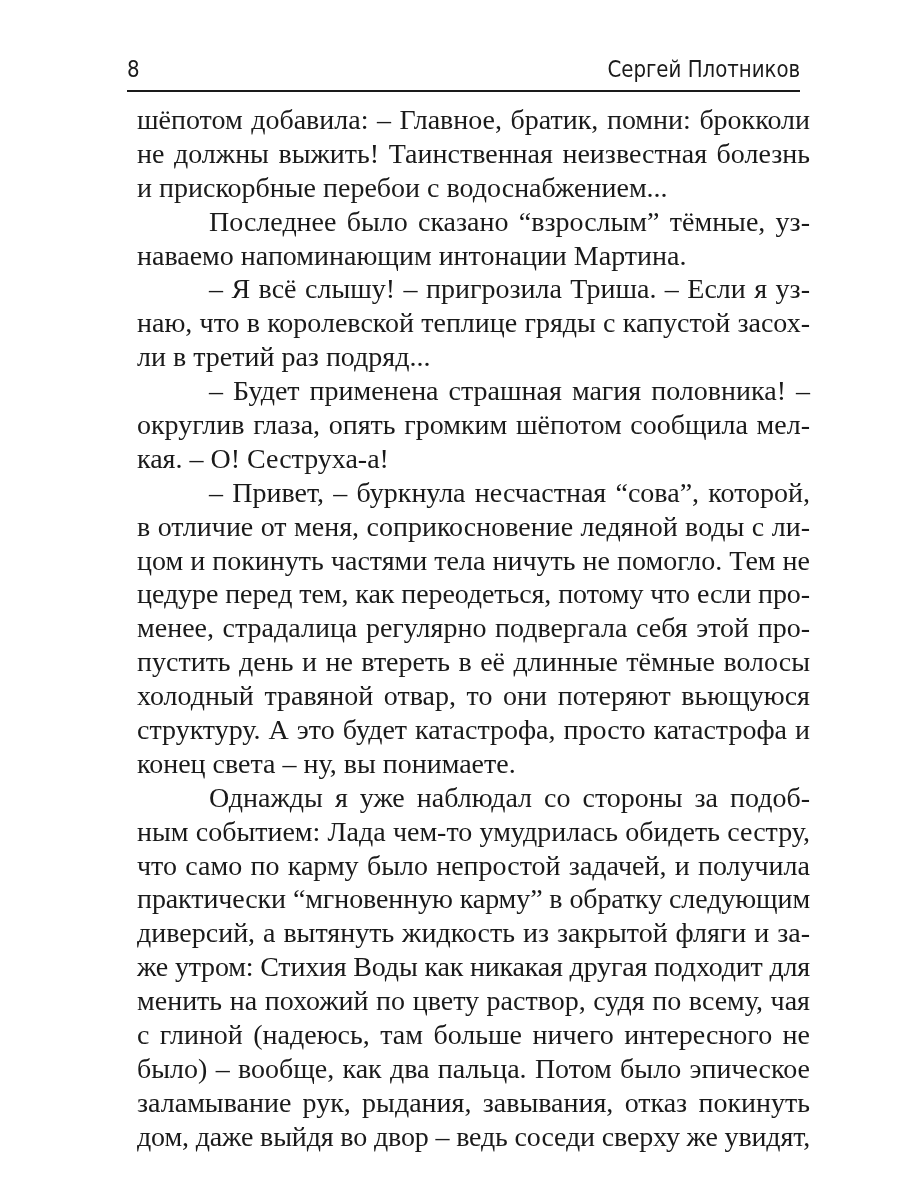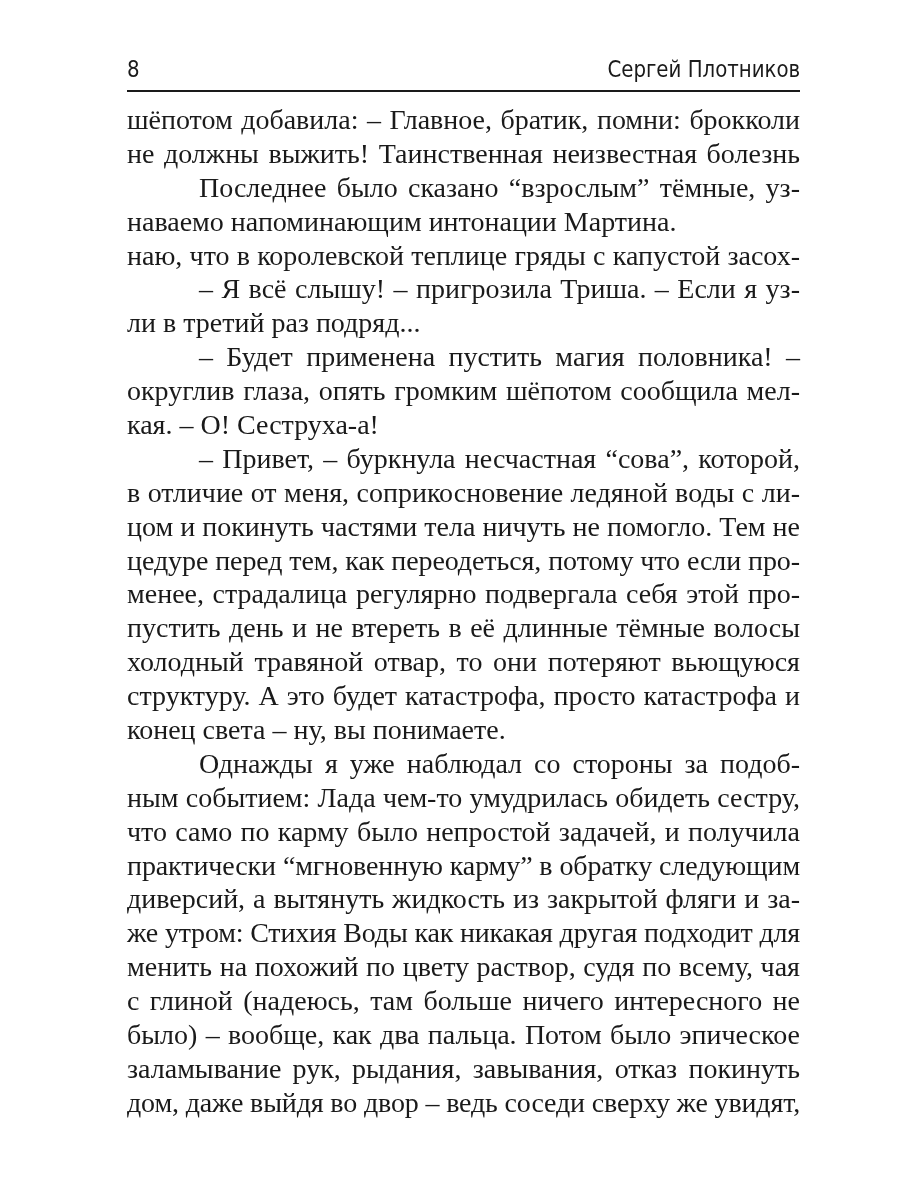--- a/index.html
+++ b/index.html
@@ -42,21 +42,21 @@
       position: absolute;
       top: 90px;
       left: 0;
       width: 673px;
       height: 2px;
       background: #1a1a1a;
     }
     .text {
       position: absolute;
       top: 103px;
-      left: 0;
+      left: 10px;
       width: 673px;
       font-family: "Liberation Serif", "DejaVu Serif", serif;
       font-size: 28px;
       line-height: 33.9px;
     }
     .line {
       display: block;
       white-space: nowrap;
       height: 33.9px;
       text-align: justify;
@@ -78,26 +78,27 @@
     <span class="folio">8</span>
   </div>
   <div class="author-wrap" style="position:absolute; top:56px; right:0; font-family:'DejaVu Sans', sans-serif; font-size:23px; transform:scaleX(0.86); transform-origin:right top; white-space:nowrap;">
     <span>Сергей Плотников</span>
   </div>
   <div class="rule"></div>
 
   <div class="text" id="body-text">
       <span class="line">шёпотом добавила: – Главное, братик, помни: брокколи</span>
       <span class="line">не должны выжить! Таинственная неизвестная болезнь</span>
+      <span class="line last">и прискорбные перебои с водоснабжением...</span>
       <span class="line indent">Последнее было сказано “взрослым” тёмные, уз-</span>
       <span class="line last">наваемо напоминающим интонации Мартина.</span>
+      <span class="line indent">– Я всё слышу! – пригрозила Триша. – Если я уз-</span>
       <span class="line">наю, что в королевской теплице гряды с капустой засох-</span>
-      <span class="line indent">– Я всё слышу! – пригрозила Триша. – Если я уз-</span>
       <span class="line last">ли в третий раз подряд...</span>
-      <span class="line indent">– Будет применена пустить магия половника! –</span>
+      <span class="line indent">– Будет применена страшная магия половника! –</span>
       <span class="line">округлив глаза, опять громким шёпотом сообщила мел-</span>
       <span class="line last">кая. – О! Сеструха-а!</span>
       <span class="line indent">– Привет, – буркнула несчастная “сова”, которой,</span>
       <span class="line">в отличие от меня, соприкосновение ледяной воды с ли-</span>
       <span class="line">цом и покинуть частями тела ничуть не помогло. Тем не</span>
       <span class="line" style="letter-spacing: -0.0815341px;">цедуре перед тем, как переодеться, потому что если про-</span>
       <span class="line">менее, страдалица регулярно подвергала себя этой про-</span>
       <span class="line">пустить день и не втереть в её длинные тёмные волосы</span>
       <span class="line">холодный травяной отвар, то они потеряют вьющуюся</span>
       <span class="line">структуру. А это будет катастрофа, просто катастрофа и</span>

